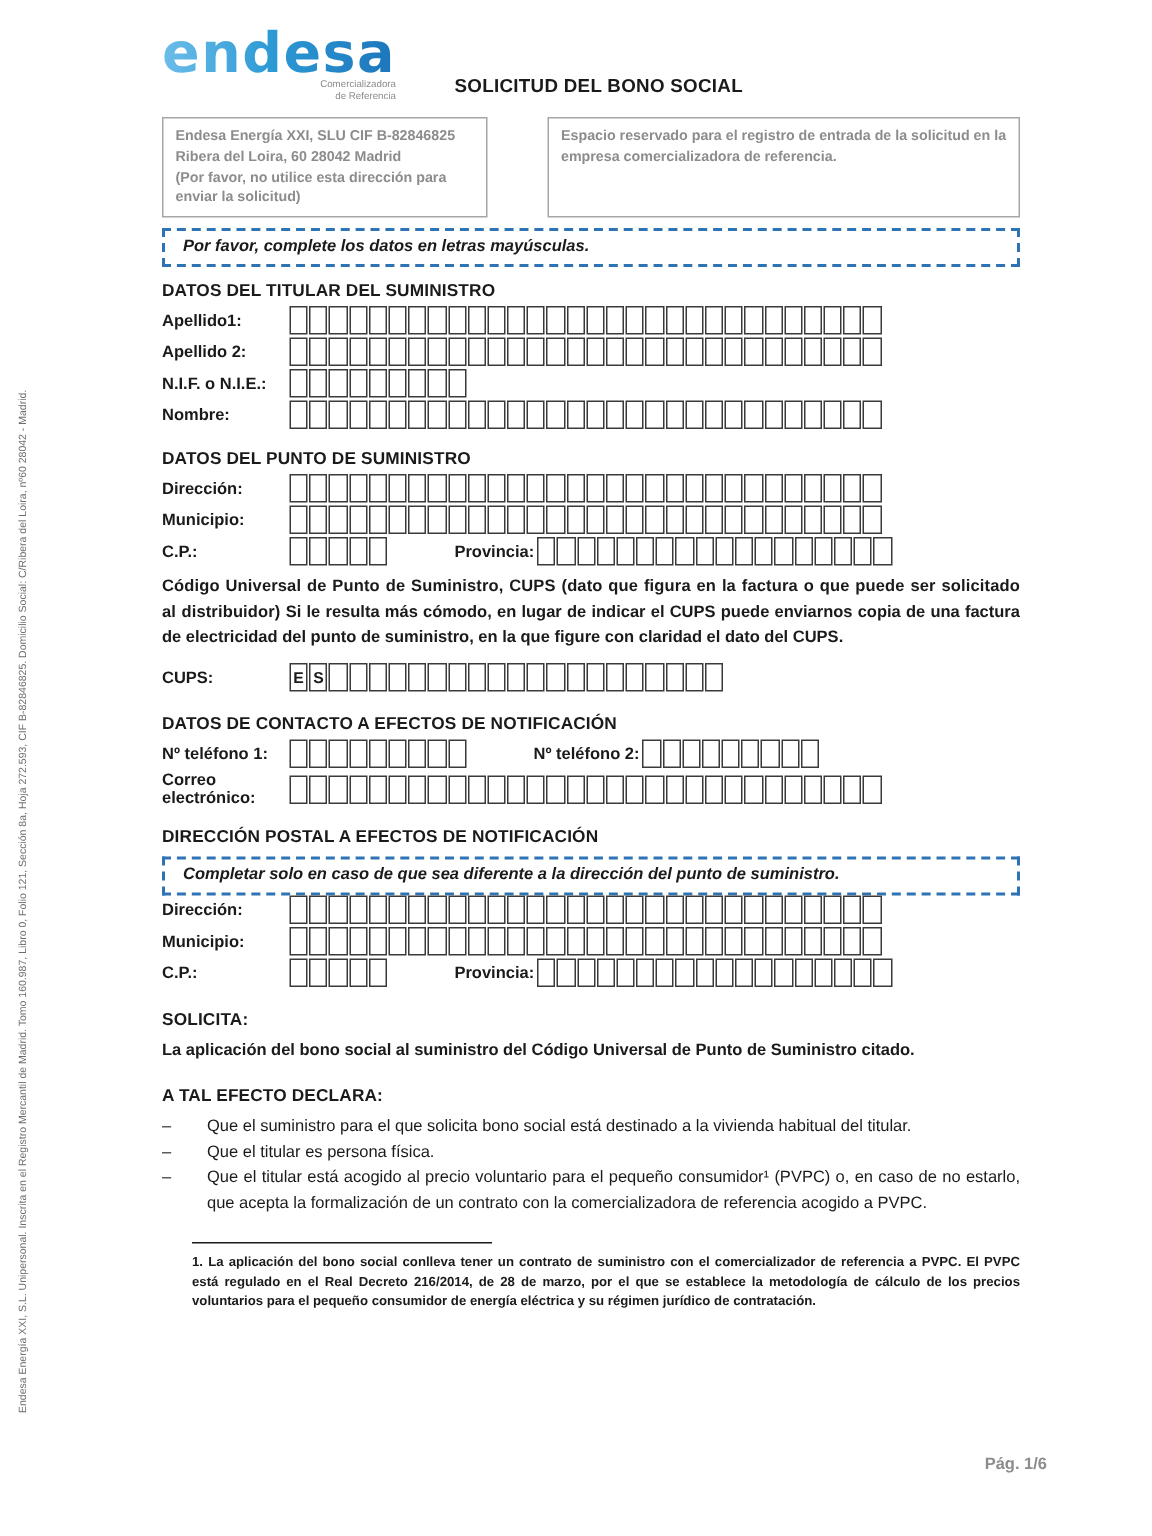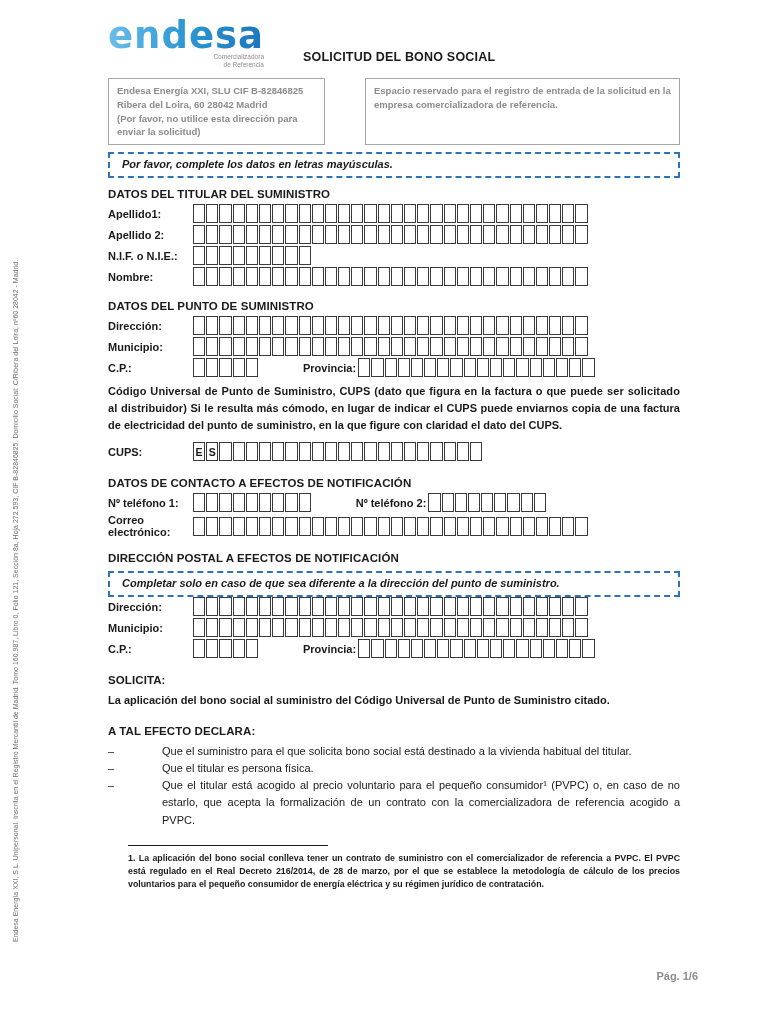--- a/index.html
+++ b/index.html
@@ -43,21 +43,21 @@
   .cells { display:flex; }
   .cell { width:12.2px; height:19px; border:1.4px solid #3a3a3a; margin-right:1px; background:#fff;
     display:flex; align-items:center; justify-content:center; font-size:10.5px; font-weight:bold; }
 
   .para { font-size:11px; line-height:1.55; text-align:justify;font-weight:bold; }
   .para b { letter-spacing:0.1px; }
 
   .bullets { margin-top:6px; }
   .bullet { display:flex; font-size:11px; line-height:1.55; }
   .bullet .dash { width:30px; min-width:30px; }
-  .bullet .btxt { text-align:justify;margin-left:24px; }
+  .bullet .btxt { text-align:justify; }
 
   .footnote { margin-top:16px; margin-left:20px; }
   .footnote-rule { width:200px; border-top:1.3px solid #1a1a1a; margin-bottom:6px; }
   .footnote-text { font-size:8.8px; font-weight:bold; line-height:1.5; text-align:justify; }
 
   .page-num { position:absolute; right:70px; bottom:42px; font-size:11px; font-weight:bold; color:#8c8c8c;margin-left:16px; }
 
   .mt6{margin-top:6px} .mt8{margin-top:8px} .mt10{margin-top:10px}
   .mt14{margin-top:14px} .mt16{margin-top:16px} .mb4{margin-bottom:4px} .mb6{margin-bottom:0}
 </style>

